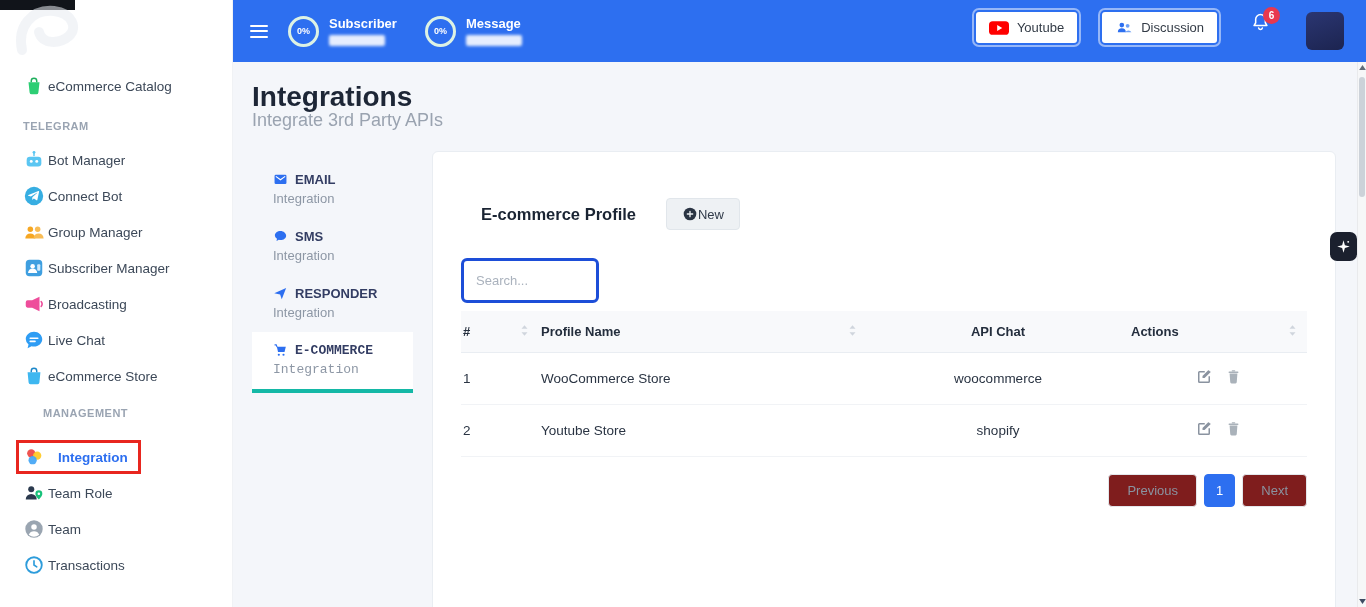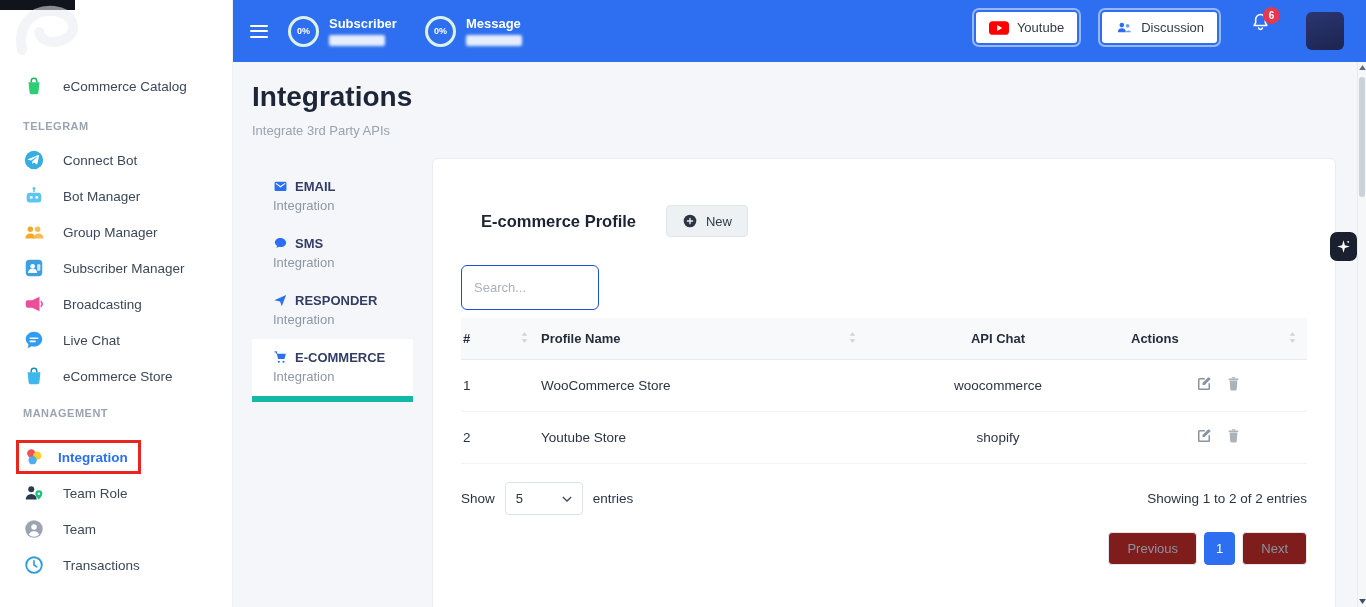--- a/index.html
+++ b/index.html
@@ -8,27 +8,27 @@
     font-family: "Liberation Sans", "DejaVu Sans", sans-serif;
     background:#fff; position:relative; color:#2a3443;
   }
 
   
   .sidebar { position:absolute; left:0; top:0; width:233px; height:100%;
     background:#fff; z-index:10; border-right:1px solid #f0f2f5; }
   .logo-area { height:62px; position:relative; }
   .top-strip { position:absolute; left:0; top:0; width:75px; height:10px; background:#11141a; }
   .logo-mark { position:absolute; left:12px; top:4px; opacity:.55; }
-  .side-item { display:flex; align-items:center; gap:18px; padding:7px 10px 7px 23px;
+  .side-item { display:flex; align-items:center; gap:3px; padding:7px 10px 7px 23px;
     cursor:pointer; font-size:13.5px; color:#3c4858; }
   .side-item .ic { width:22px; height:22px; flex:0 0 22px; display:flex; align-items:center; justify-content:center; }
   .side-item.first { margin-top:6px; }
   .section-header { padding:16px 23px 10px; font-size:11px; font-weight:700;
     color:#9aa4b2; letter-spacing:.5px; }
-  .section-header.mgmt { padding:13px 23px 20px; }
+  .section-header.mgmt { padding:13px 23px 20px;margin-left:20px; }
   .hl-box { display:inline-flex; align-items:center; gap:13px; border:3px solid #e8261f;
     padding:3px 10px 3px 4px; margin:-6px 0 -6px -7px; }
   .active-label { color:#2d6ff0; font-weight:700; }
 
   
   .navbar { position:absolute; left:233px; right:0; top:0; height:62px;
     background:#2d6ff0; display:flex; align-items:center; padding:0 22px 0 17px; z-index:5; }
   .burger { width:18px; cursor:pointer; margin-right:20px; }
   .burger div { height:2px; background:#fff; margin:3.5px 0; border-radius:1px; }
   .stat { display:flex; align-items:center; gap:10px; margin-right:28px; }
@@ -46,38 +46,38 @@
   .badge { position:absolute; top:-5px; right:-9px; background:#e8384f; color:#fff;
     min-width:17px; height:17px; border-radius:9px; font-size:10px; font-weight:700;
     display:flex; align-items:center; justify-content:center; padding:0 4px; }
   .avatar { width:38px; height:38px; border-radius:6px; cursor:pointer;
     background:linear-gradient(160deg,#2b3672,#1c2450); }
 
   
   .main { position:absolute; left:233px; top:62px; right:0; bottom:0;
     background:#f4f6fa; padding:22px 30px 0 19px; overflow:hidden; }
   .page-title { font-size:28px; line-height:26px; font-weight:700; color:#1d2636; }
-  .page-subtitle { font-size:13px; color:#9aa3b0; margin-top:13px; }
+  .page-subtitle { font-size:18px; color:#9aa3b0; }
   .content-row { display:flex; align-items:flex-start; margin-top:20px; }
 
   .tabs { width:161px; flex:0 0 161px; margin-top:10px; }
   .tab { padding:9px 0 10px 21px; cursor:pointer; }
   .tab-line1 { display:flex; align-items:center; gap:7px; font-size:13px; font-weight:700;
     color:#333d63; line-height:19px; }
   .tab-sub { font-size:13px; color:#8d97a5; line-height:19px; }
-  .tab.active { background:#fff; border-bottom:6px solid #14b8a6; }
+  .tab.active { background:#fff; border-bottom:4px solid #14b8a6;font-family:Liberation Mono, monospace; }
 
   .card { flex:1; margin-left:19px; background:#fff; border:1px solid #e9edf2;
     border-radius:6px; padding:46px 28px 60px; min-height:470px; }
   .card-head { display:flex; align-items:center; gap:30px;margin-left:20px; }
   .card-title { font-size:16.5px; font-weight:700; color:#1a2433; }
-  .new-btn { display:inline-flex; align-items:center; gap:8px; background:#eef1f4;
+  .new-btn { display:inline-flex; align-items:center; background:#eef1f4;
     border:1px solid #e1e6eb; border-radius:4px; padding:7px 15px; font-size:13px;
     color:#303a49; cursor:pointer; font-family:inherit; }
-  .search-input { margin-top:28px; width:138px; height:45px; border:1px solid #1d4ed8;
+  .search-input { margin-top:28px; width:138px; height:45px; border:3px solid #1d4ed8;
     border-radius:6px; padding:0 12px; font-size:13px; color:#2a3443; font-family:inherit; display:block; }
   .search-input::placeholder { color:#aab2bd; }
 
   table { width:100%; border-collapse:collapse; margin-top:8px; table-layout:fixed; }
   th { background:#f8f9fb; font-size:13px; font-weight:700; color:#242e3d;
     text-align:left; padding:13px 2px; position:relative; border-bottom:1px solid #e9edf2; }
   th.c1 { width:78px; } th.c3 { width:262px; text-align:center; } th.c4 { width:178px; text-align:left; }
   td { padding:15px 2px; font-size:13.5px; color:#2a3443; border-bottom:1px solid #f1f3f6; }
   td.center { text-align:center; }
   .sort-ic { position:absolute; right:10px; top:50%; transform:translateY(-50%); opacity:.75; cursor:pointer; }
@@ -124,37 +124,37 @@
         </svg>
     </span>
     <span>eCommerce Catalog</span>
   </div>
 
   <div class="section-header">TELEGRAM</div>
 
   <div class="side-item">
     <span class="ic">
       <svg width="22" height="22" viewBox="0 0 24 24">
-          <circle cx="12" cy="12" r="10" fill="#37aee2"></circle>
-          <path d="M17.5 7.5 15.7 16.2c-.13.6-.5.74-1 .46l-2.8-2.06-1.35 1.3c-.15.15-.27.27-.56.27l.2-2.85 5.2-4.7c.23-.2-.05-.31-.35-.11l-6.4 4.03-2.76-.86c-.6-.19-.61-.6.12-.89l10.8-4.16c.5-.18.94.12.78.87z" fill="#fff"></path>
-        </svg>
-    </span>
-    <span>Connect Bot</span>
-  </div>
-  <div class="side-item">
-    <span class="ic">
-      <svg width="22" height="22" viewBox="0 0 24 24">
           <rect x="4" y="8.5" width="16" height="10.5" rx="3.5" fill="#5bc6f2"></rect>
           <circle cx="9" cy="13.5" r="1.6" fill="#fff"></circle>
           <circle cx="15" cy="13.5" r="1.6" fill="#fff"></circle>
           <rect x="11.2" y="4" width="1.6" height="4" rx=".8" fill="#5bc6f2"></rect>
           <circle cx="12" cy="3.6" r="1.5" fill="#5bc6f2"></circle>
         </svg>
     </span>
     <span>Bot Manager</span>
+  </div>
+  <div class="side-item">
+    <span class="ic">
+      <svg width="22" height="22" viewBox="0 0 24 24">
+          <circle cx="12" cy="12" r="10" fill="#37aee2"></circle>
+          <path d="M17.5 7.5 15.7 16.2c-.13.6-.5.74-1 .46l-2.8-2.06-1.35 1.3c-.15.15-.27.27-.56.27l.2-2.85 5.2-4.7c.23-.2-.05-.31-.35-.11l-6.4 4.03-2.76-.86c-.6-.19-.61-.6.12-.89l10.8-4.16c.5-.18.94.12.78.87z" fill="#fff"></path>
+        </svg>
+    </span>
+    <span>Connect Bot</span>
   </div>
   <div class="side-item">
     <span class="ic">
       <svg width="22" height="22" viewBox="0 0 24 24">
           <circle cx="8" cy="9" r="3" fill="#f6a723"></circle>
           <circle cx="16" cy="9" r="3" fill="#f8bc55"></circle>
           <path d="M2.5 19a5.5 5.5 0 0 1 11 0z" fill="#f6a723"></path>
           <path d="M11.5 19a5.5 5.5 0 0 1 11 0z" fill="#f8bc55"></path>
         </svg>
     </span>
@@ -459,35 +459,20 @@
                         <rect x="9.5" y="2.3" width="5" height="1.9" rx=".9" fill="#aab2ba"></rect>
                       </svg>
                   </span>
                 </button>
               </span>
             </td>
           </tr>
         </tbody>
       </table>
 
-      <div class="table-footer">
-        <div style="display:flex;align-items:center;">
-          <span>Show</span>
-          <span class="show-select">
-            <span>5</span>
-            <span style="line-height:0">
-              <svg width="10" height="6" viewBox="0 0 12 7">
-                  <path d="M1 1l5 5 5-5" stroke="#425060" stroke-width="1.6" fill="none"></path>
-                </svg>
-            </span>
-          </span>
-          <span>entries</span>
-        </div>
-        <div>Showing 1 to 2 of 2 entries</div>
-      </div>
 
       <div class="pagination">
         <button class="page-btn">Previous</button>
         <button class="page-btn active">1</button>
         <button class="page-btn">Next</button>
       </div>
     </section>
   </div>
 </main>
 

